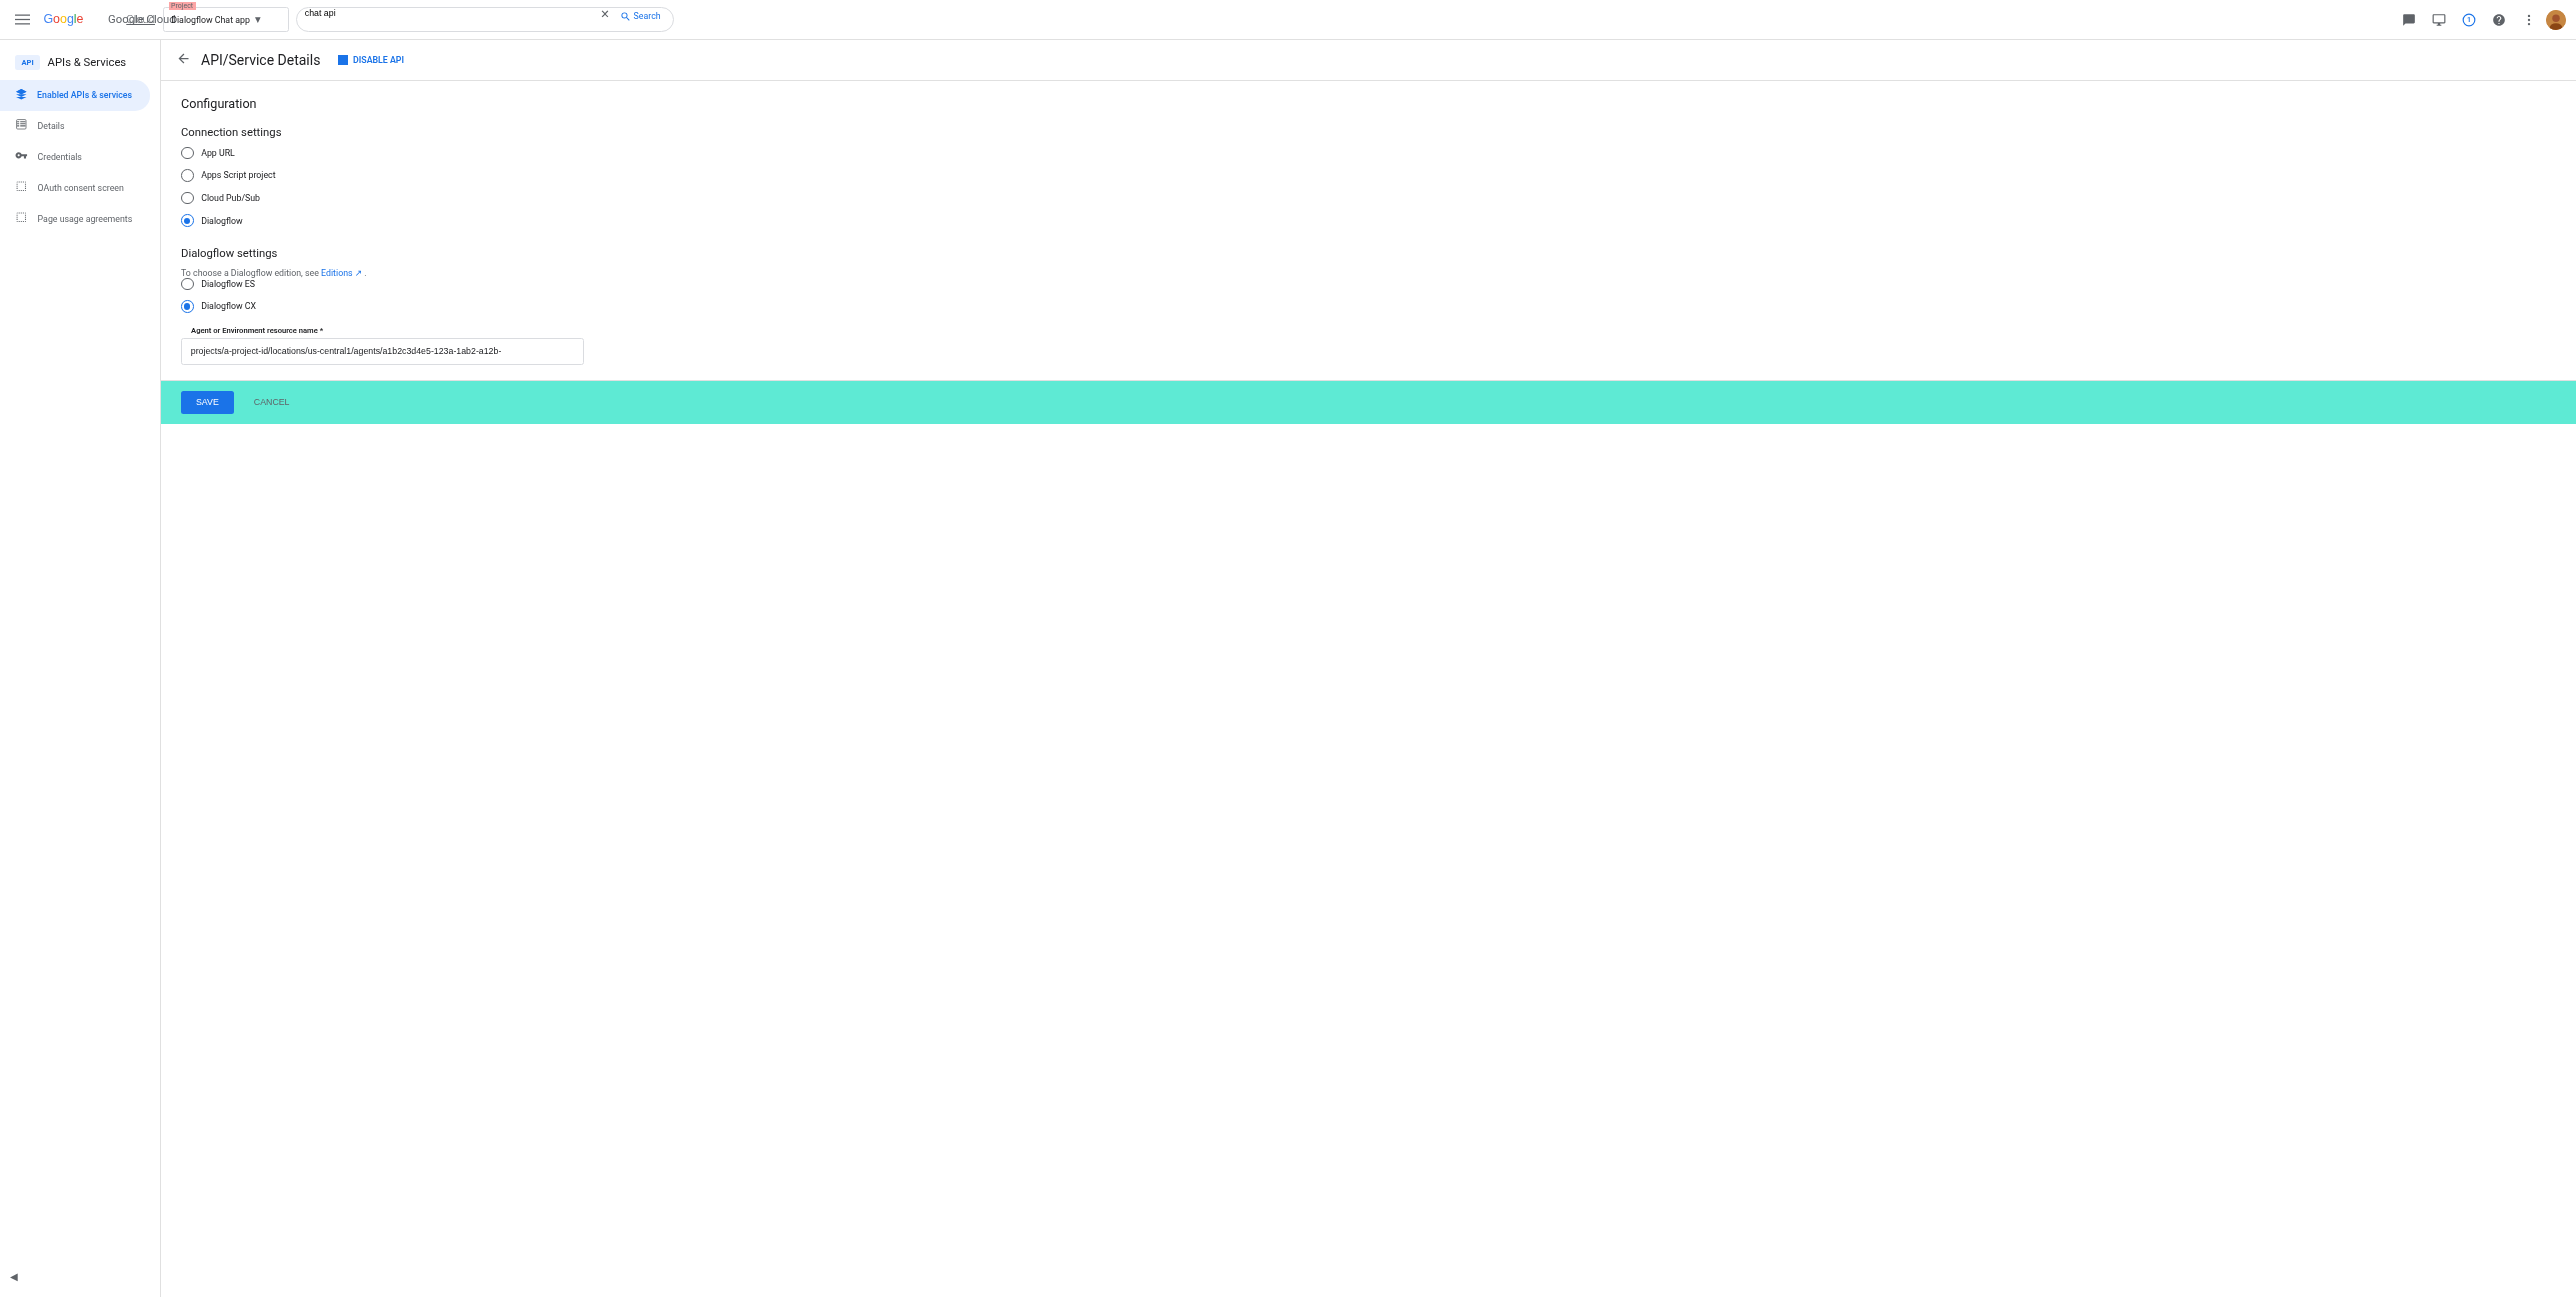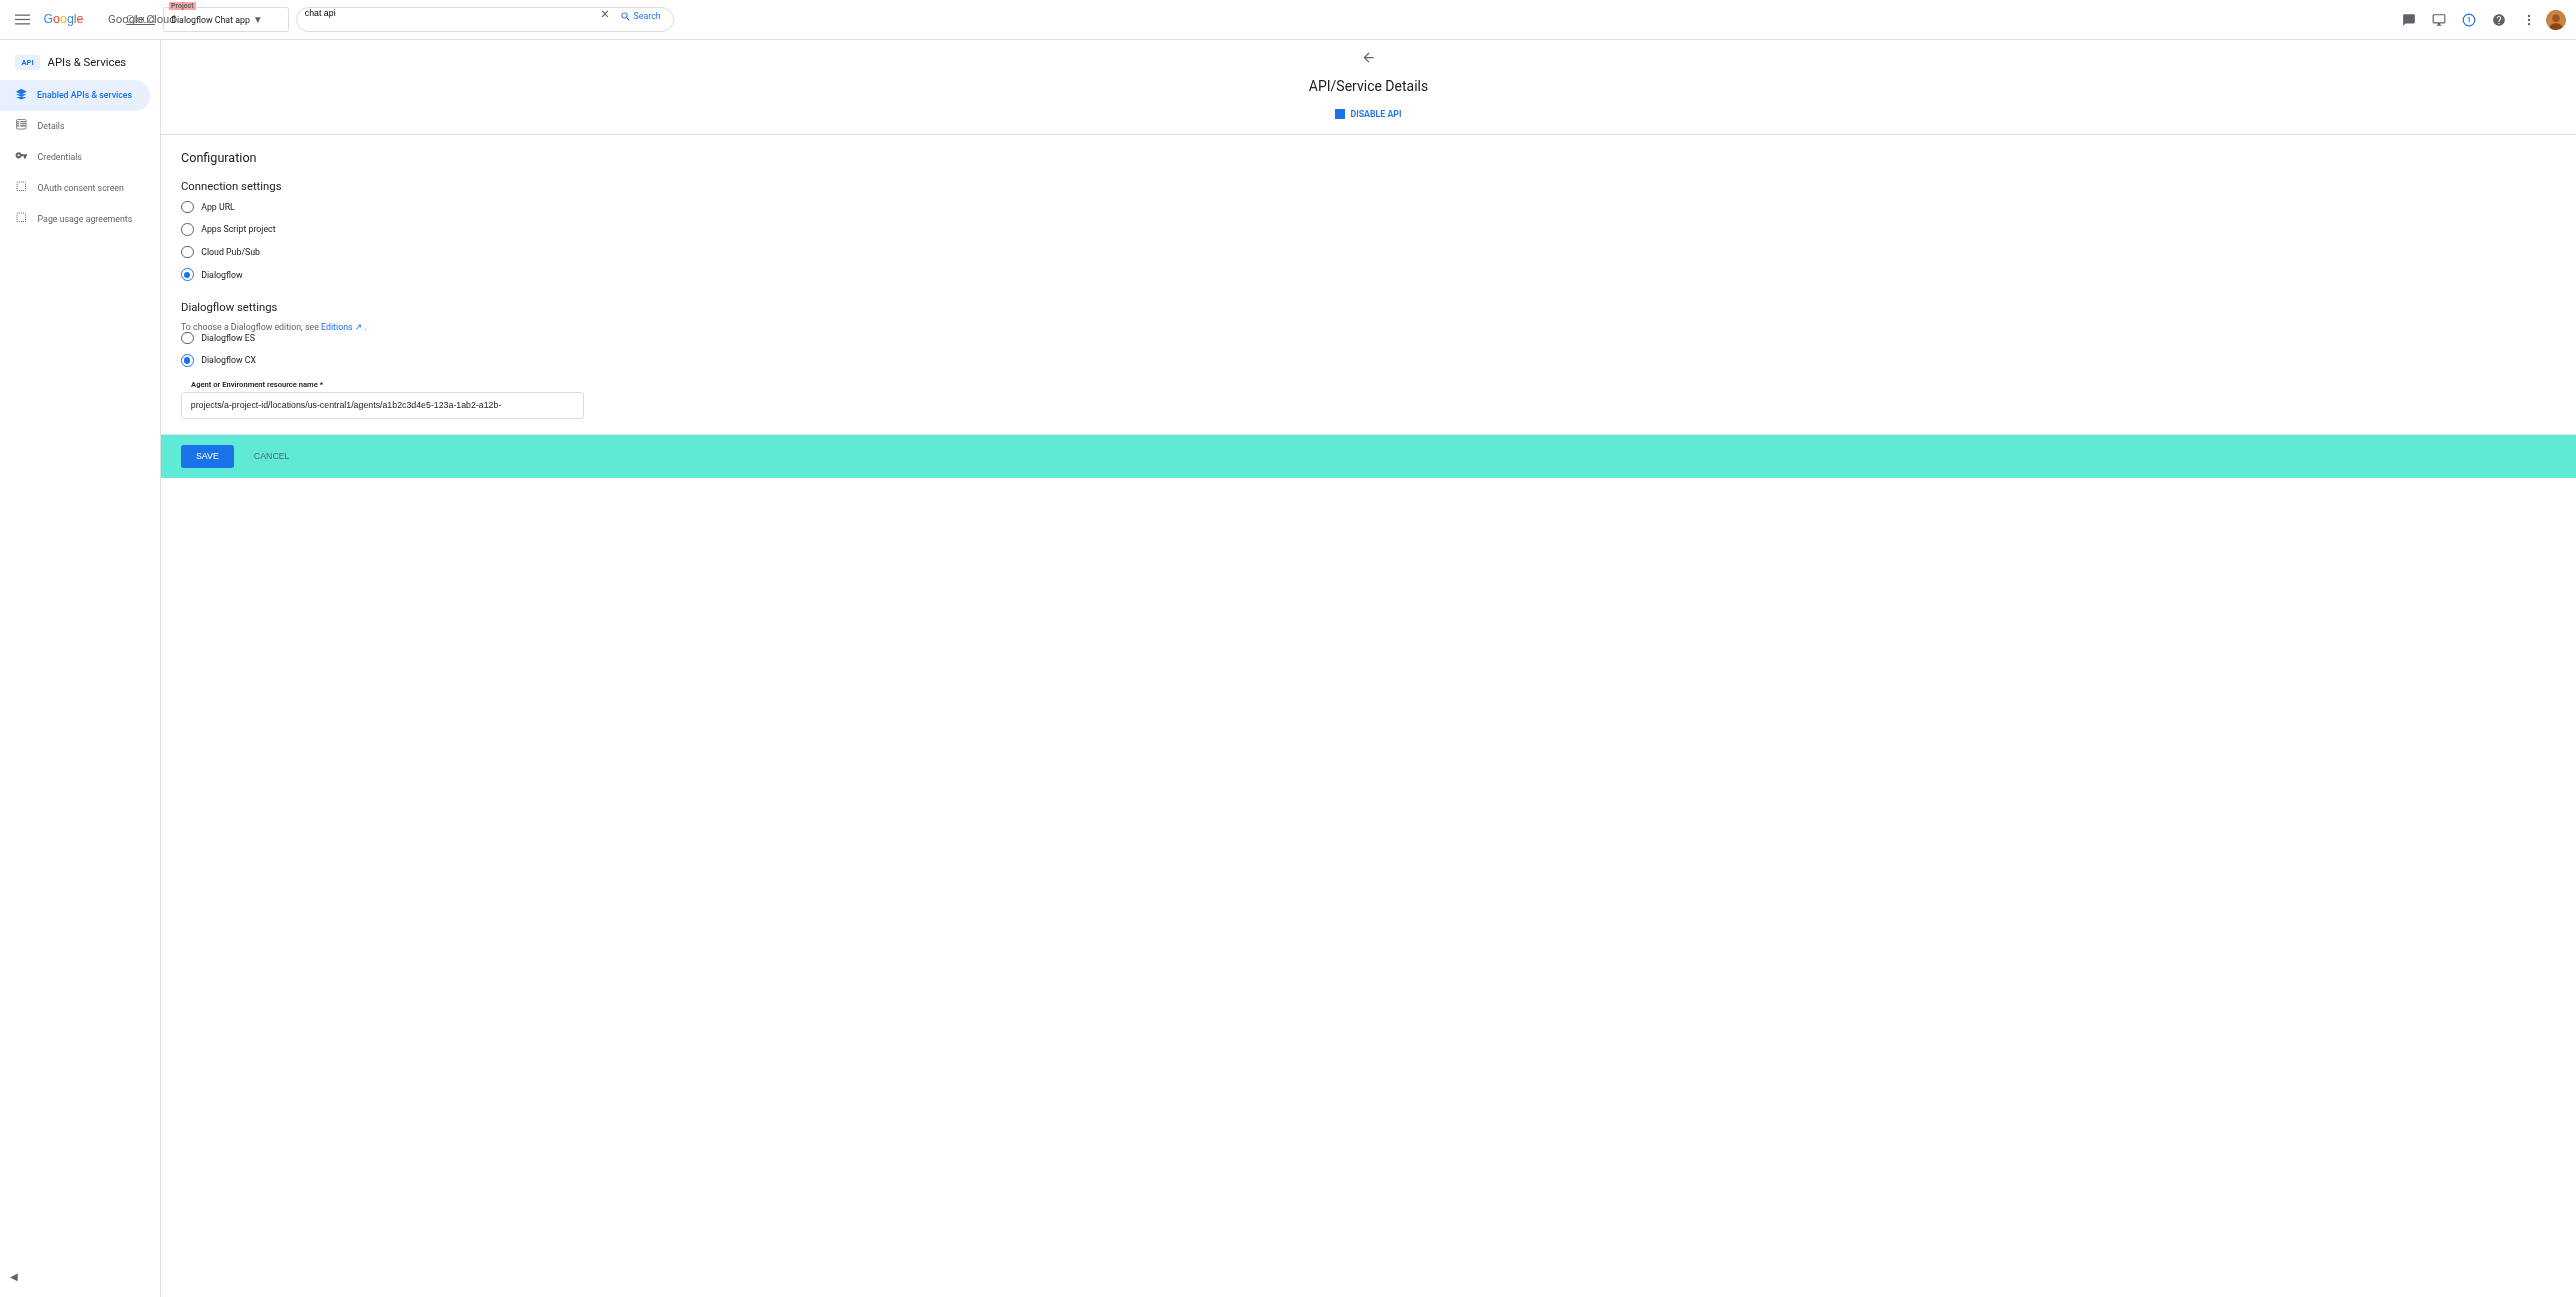--- a/index.html
+++ b/index.html
@@ -11,21 +11,21 @@
       padding: 0 10px; border-bottom: 0.6px solid #e0e0e0;
       gap: 7.6px; position: fixed; top: 0; left: 0; right: 0; background: #fff; z-index: 100;
     }
     .google-logo { display: flex; align-items: center; gap: 2.5px; font-size: 11.3px; font-weight: 400; color: #5f6368; }
 
     .project-selector {
       position: relative; border: 0.6px solid #dadce0; border-radius: 2.5px;
       padding: 2.5px 7.6px 2.5px 7.6px; display: flex; align-items: center; gap: 5px;
       cursor: pointer; min-width: 126px; height: 25px;
     }
-    .project-label { position: absolute; top: -5.7px; left: 5px; background: #fca5a5; padding: 0 2.5px; font-size: 7px; color: #5f6368; font-weight: bold; }
+    .project-label { position: absolute; top: -5.7px; left: 5px; background: #fca5a5; padding: 0 2.5px; font-size: 7px; color: #5f6368; }
     .project-name { font-size: 8.8px; color: #202124; }
     .dropdown-arrow { color: #5f6368; font-size: 11.3px; }
 
     .search-bar {
       flex: 1; max-width: 378px; display: flex; align-items: flex-start;
       border: 0.6px solid #dadce0; border-radius: 15px; height: 25px;
       padding: 0 7.6px; gap: 5px;
     }
     .search-bar input { border: none; outline: none; flex: 1; font-size: 8.8px; background: transparent; }
     .search-clear { cursor: pointer; color: #5f6368; font-size: 11.3px; }
@@ -49,21 +49,21 @@
       cursor: pointer; border-radius: 0 15px 15px 0; margin-right: 10px;
       color: #5f6368; font-size: 8.8px;
     }
     .sidebar-item.active { background: #e8f0fe; color: #1a73e8; font-weight: 500; border-left: 2.5px solid #1a73e8; margin-left: -2.5px; padding-left: 15px; }
     .sidebar-item-icon { font-size: 11.3px; }
 
     
     .main { flex: 1; overflow-y: auto; }
 
     
-    .page-header { display: flex; align-items: center; gap: 10px; padding: 10px 15px; border-bottom: 0.6px solid #e0e0e0; flex-direction: column; }
+    .page-header { display: flex; align-items: center; gap: 10px; padding: 10px 15px; border-bottom: 0.6px solid #e0e0e0; }
     .back-btn { cursor: pointer; color: #5f6368; font-size: 12.6px; }
     .page-title { font-size: 14px; font-weight: 400; color: #202124; }
     .disable-api-btn { display: flex; align-items: center; gap: 5px; color: #1a73e8; font-weight: 600; font-size: 8.8px; cursor: pointer; padding: 5px 7.6px; }
     .disable-icon { width: 10px; height: 10px; background: #1a73e8; }
 
     
     .tabs { display: flex; border-bottom: 0.6px solid #e0e0e0; padding: 0 15px; }
     .tab { padding: 7.6px 10px; cursor: pointer; font-size: 8.8px; color: #5f6368; border-bottom: 1.9px solid transparent; }
     .tab.active { color: #1a73e8; border-bottom-color: #1a73e8; font-weight: 500; }
 

